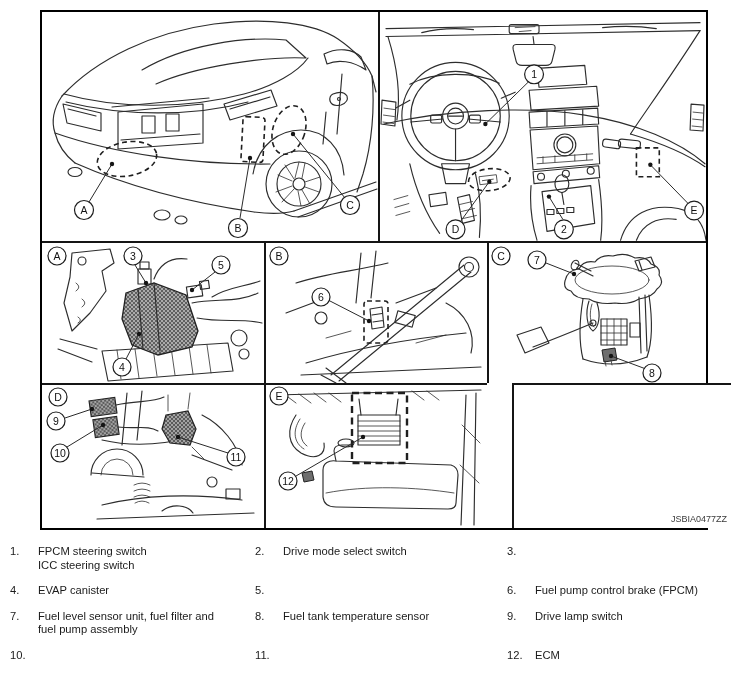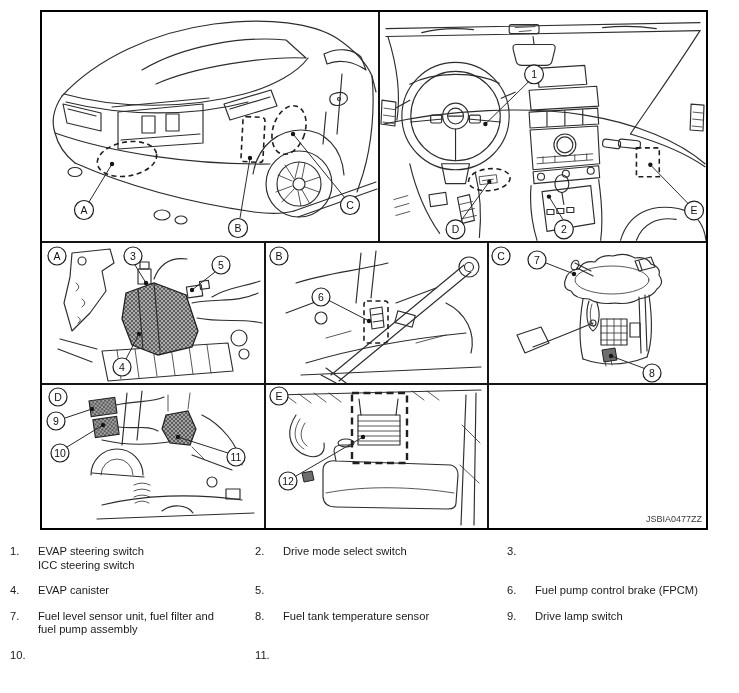--- a/index.html
+++ b/index.html
@@ -8,21 +8,21 @@
   .fig{position:absolute;left:40px;top:10px;width:664px;height:516px;
        border:2.5px solid #000;background:#fff;box-sizing:content-box;}
   .panel{position:absolute;box-sizing:border-box;background:#fff;overflow:hidden;}
   .p-rear{left:0;top:0;width:336px;height:229px;}
   .p-int {left:336px;top:0;width:328px;height:229px;border-left:2px solid #151515;}
   .p-a{left:0;top:229px;width:222px;height:142px;border-top:2px solid #151515;}
   .p-b{left:222px;top:229px;width:223px;height:142px;border-top:2px solid #151515;border-left:2px solid #151515;}
   .p-c{left:445px;top:229px;width:219px;height:142px;border-top:2px solid #151515;border-left:2px solid #151515;}
   .p-d{left:0;top:371px;width:222px;height:145px;border-top:2px solid #151515;}
   .p-e{left:222px;top:371px;width:223px;height:145px;border-top:2px solid #151515;border-left:2px solid #151515;}
-  .p-blank{left:445px;top:371px;width:219px;height:145px;border-top:2px solid #151515;border-left:2px solid #151515;}
+  .p-blank{left:470px;top:371px;width:219px;height:145px;border-top:2px solid #151515;border-left:2px solid #151515;}
   .panel svg{display:block;width:100%;height:100%;}
   .ln{fill:none;stroke:#2d2d2d;stroke-width:1.15;stroke-linecap:round;stroke-linejoin:round;}
   .ln2{fill:none;stroke:#2d2d2d;stroke-width:0.8;stroke-linecap:round;stroke-linejoin:round;}
   .dsh{fill:none;stroke:#1f1f1f;stroke-width:1.6;stroke-dasharray:5 3.5;}
   .dsh2{fill:none;stroke:#1f1f1f;stroke-width:2.4;stroke-dasharray:7 4.5;}
   .cal{fill:#fff;stroke:#1d1d1d;stroke-width:1.2;}
   .ct{font:10.5px "Liberation Sans",sans-serif;fill:#111;}
   .dot{fill:#151515;stroke:none;}
   .ldr{fill:none;stroke:#2a2a2a;stroke-width:1;}
   .wm{font:9px "Liberation Sans",sans-serif;fill:#3a3a3a;}
@@ -388,21 +388,21 @@
     <svg viewBox="0 0 217 143">
       <text class="wm" x="213" y="137" text-anchor="end">JSBIA0477ZZ</text>
     </svg>
   </div>
 
 </div>
 
 <div class="legend">
   <div class="li">
       <span class="n">1.</span>
-      <span class="t">EVAP steering switch
+      <span class="t">FPCM steering switch
 ICC steering switch</span>
     </div>
   <div class="li">
       <span class="n">2.</span>
       <span class="t">Drive mode select switch</span>
     </div>
   <div class="li">
       <span class="n">3.</span>
     </div>
   <div class="li">
@@ -428,13 +428,17 @@
   <div class="li">
       <span class="n">9.</span>
       <span class="t">Drive lamp switch</span>
     </div>
   <div class="li">
       <span class="n">10.</span>
     </div>
   <div class="li">
       <span class="n">11.</span>
     </div>
+  <div class="li">
+      <span class="n">12.</span>
+      <span class="t">ECM</span>
+    </div>
 </div>
 
 </body></html>

